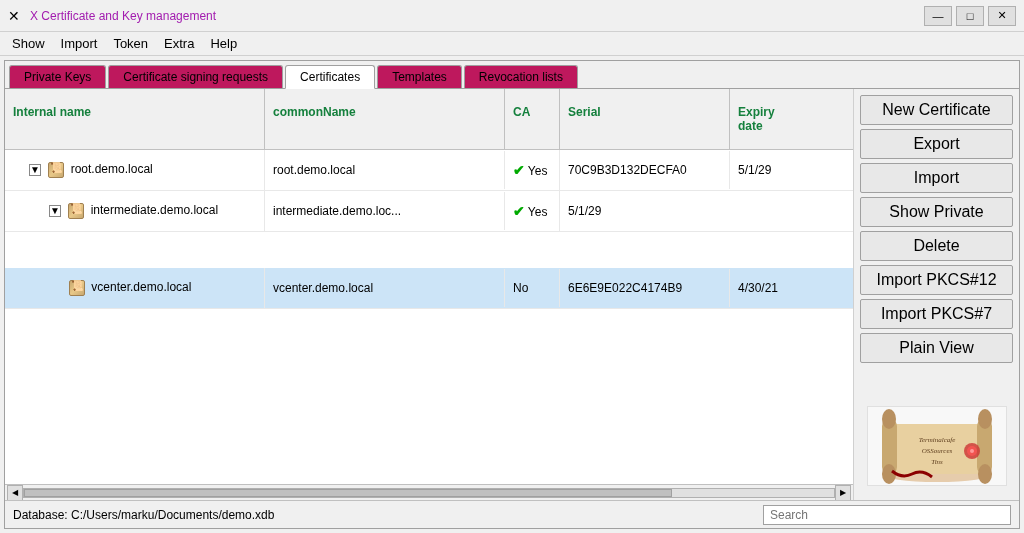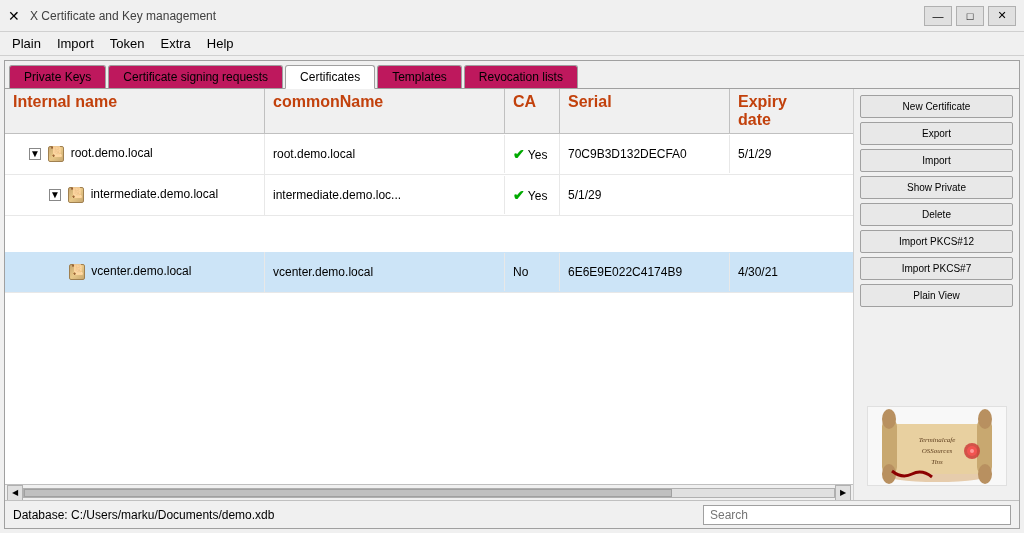--- a/index.html
+++ b/index.html
@@ -24,21 +24,21 @@
     }
     .titlebar-icon {
       width: 16px;
       height: 16px;
       margin-right: 6px;
       font-size: 14px;
     }
     .titlebar-title {
       flex: 1;
       font-size: 12px;
-      color: #404040;
+      color: #a21caf;
     }
     .titlebar-controls {
       display: flex;
       gap: 4px;
     }
     .titlebar-btn {
       width: 28px;
       height: 20px;
       background: #e0e0e0;
       border: 1px solid #b0b0b0;
@@ -118,25 +118,25 @@
 
     
     .table-header {
       display: grid;
       grid-template-columns: 260px 240px 55px 170px 80px;
       background: #f0f0f0;
       border-bottom: 1px solid #c0c0c0;
       padding: 0;
     }
     .table-header-cell {
-      padding: 4px 8px;
-      font-size: 16px;
+      padding: 16px 8px;
+      font-size: 12px;
       font-weight: 600;
       border-right: 1px solid #c0c0c0;
-      color: #c2410c;
+      color: #15803d;
     }
     .table-header-cell:last-child { border-right: none; }
 
     
     .table-body {
       flex: 1;
       overflow-y: auto;
       overflow-x: auto;
     }
 
@@ -227,21 +227,21 @@
       display: flex;
       flex-direction: column;
       gap: 4px;
     }
     .sidebar-btn {
       width: 100%;
       padding: 5px 8px;
       background: #e8e8e8;
       border: 1px solid #a0a0a0;
       cursor: pointer;
-      font-size: 10px;
+      font-size: 16px;
       text-align: center;
       color: #000;
       border-radius: 2px;
     }
 
     .sidebar-logo {
       margin-top: auto;
       display: flex;
       align-items: center;
       justify-content: center;
@@ -268,21 +268,21 @@
       align-items: center;
       padding: 12px 8px;
       gap: 8px;
     }
     .statusbar-db {
       flex: 1;
       font-size: 12px;
       color: #000;
     }
     .statusbar-search {
-      width: 308px;
+      width: 248px;
       height: 20px;
       border: 1px solid #a0a0a0;
       padding: 0 6px;
       font-size: 12px;
       background: white;
     }
 
     
     .cert-img {
       display: inline-block;
@@ -310,21 +310,21 @@
   <span class="titlebar-icon">✕</span>
   <span class="titlebar-title">X Certificate and Key management</span>
   <div class="titlebar-controls">
     <div class="titlebar-btn">—</div>
     <div class="titlebar-btn">□</div>
     <div class="titlebar-btn close">✕</div>
   </div>
 </div>
 
 <div class="menubar">
-  <div class="menubar-item">Plain</div>
+  <div class="menubar-item">Show</div>
   <div class="menubar-item">Import</div>
   <div class="menubar-item">Token</div>
   <div class="menubar-item">Extra</div>
   <div class="menubar-item">Help</div>
 </div>
 
 <div class="window">
 
   <div class="tabs">
     <div class="tab">Private Keys</div>

